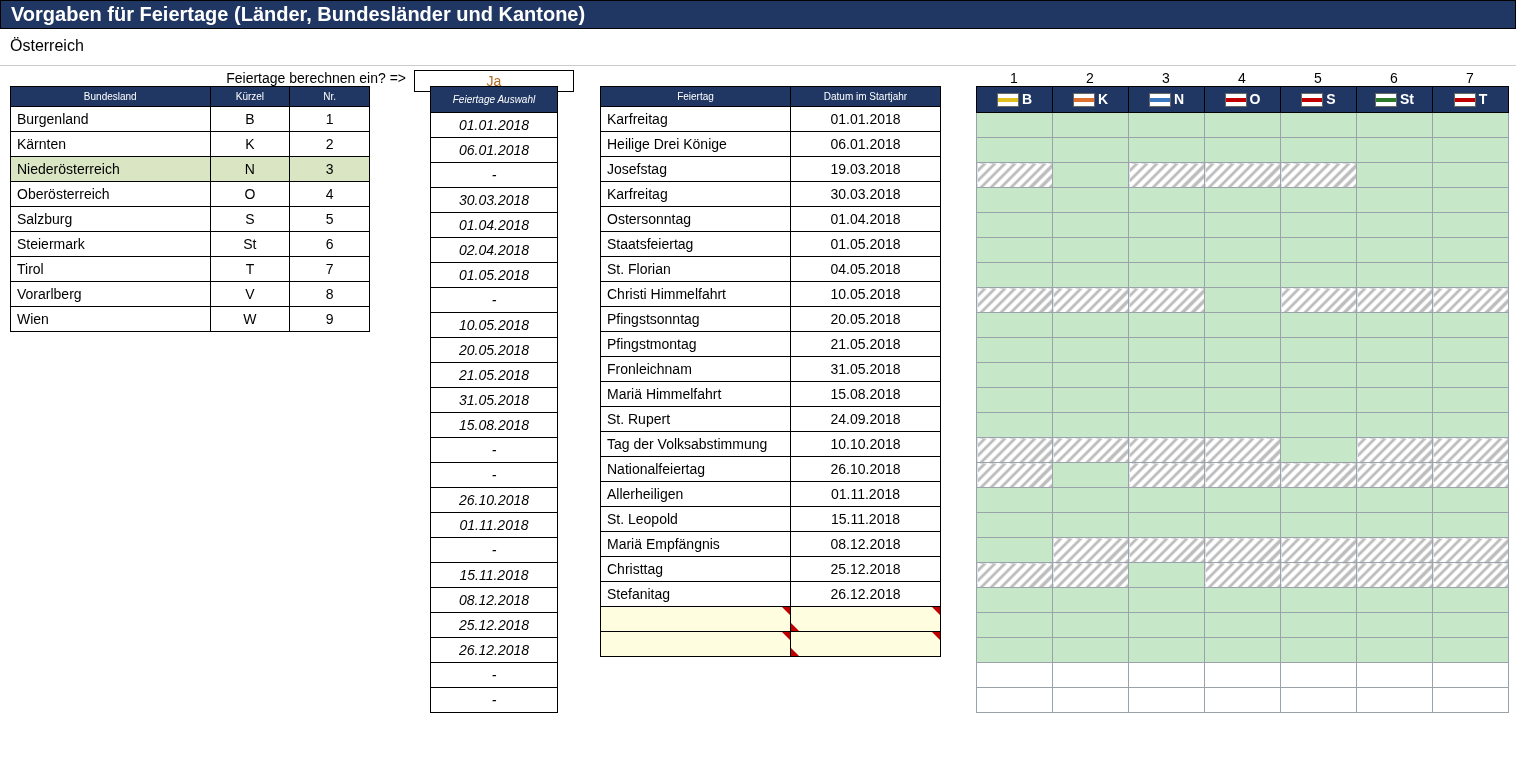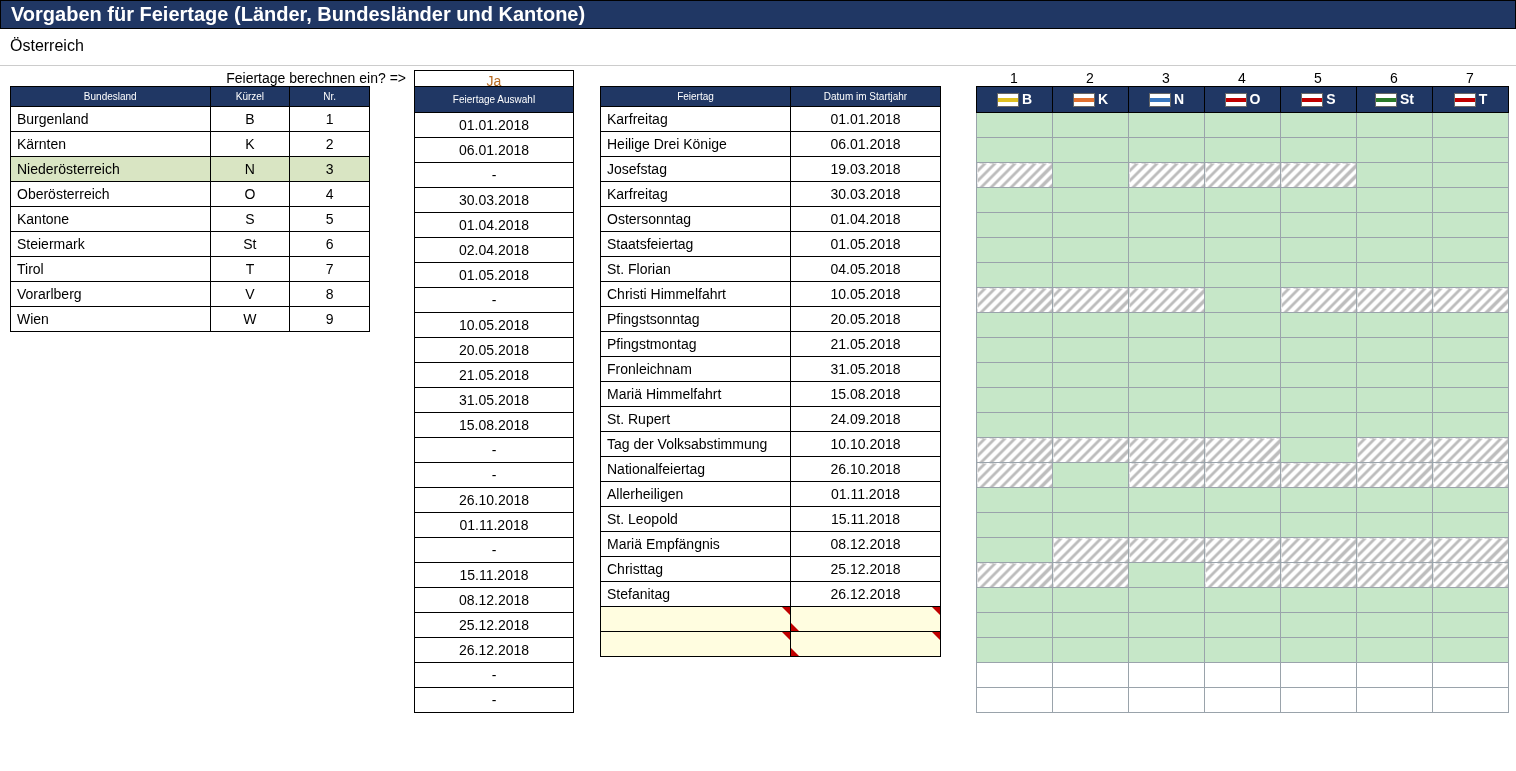--- a/index.html
+++ b/index.html
@@ -27,22 +27,22 @@
             border-collapse:collapse; }
   .states col.c1{width:200px;} .states col.c2{width:80px;} .states col.c3{width:80px;}
   .states tr.hl td { background:var(--highlight); }
   .prompt { position:absolute; left:10px; top:4px; width:400px;
             text-align:right; font-size:14px; padding-right:4px; }
 
   
   .ja-cell { position:absolute; left:414px; top:4px; width:160px; height:22px;
              border:1px solid var(--border); text-align:center;
              color:var(--orange); line-height:20px; }
-  .auswahl { position:absolute; left:414px; top:20px; width:160px;
-             border-collapse:collapse; }
+  .auswahl { position:absolute; left:430px; top:20px; width:128px;
+             border-collapse:collapse;font-style:italic; }
   .auswahl .th { height:26px; }
   .auswahl .td { text-align:center; }
 
   
   .holidays { position:absolute; left:600px; top:20px;
               border-collapse:collapse;border-radius:30px; }
   .holidays col.c1{width:190px;} .holidays col.c2{width:150px;}
   .holidays .td.date{ text-align:center; }
   .holidays tr.yellow td { background:var(--yellow); position:relative; }
   .corner-tr { position:absolute; top:0; right:0; width:0; height:0;
@@ -104,21 +104,21 @@
           <td class="td">Niederösterreich</td>
           <td class="td center">N</td>
           <td class="td center">3</td>
         </tr>
         <tr>
           <td class="td">Oberösterreich</td>
           <td class="td center">O</td>
           <td class="td center">4</td>
         </tr>
         <tr>
-          <td class="td">Kantone</td>
+          <td class="td">Salzburg</td>
           <td class="td center">S</td>
           <td class="td center">5</td>
         </tr>
         <tr>
           <td class="td">Steiermark</td>
           <td class="td center">St</td>
           <td class="td center">6</td>
         </tr>
         <tr>
           <td class="td">Tirol</td>

